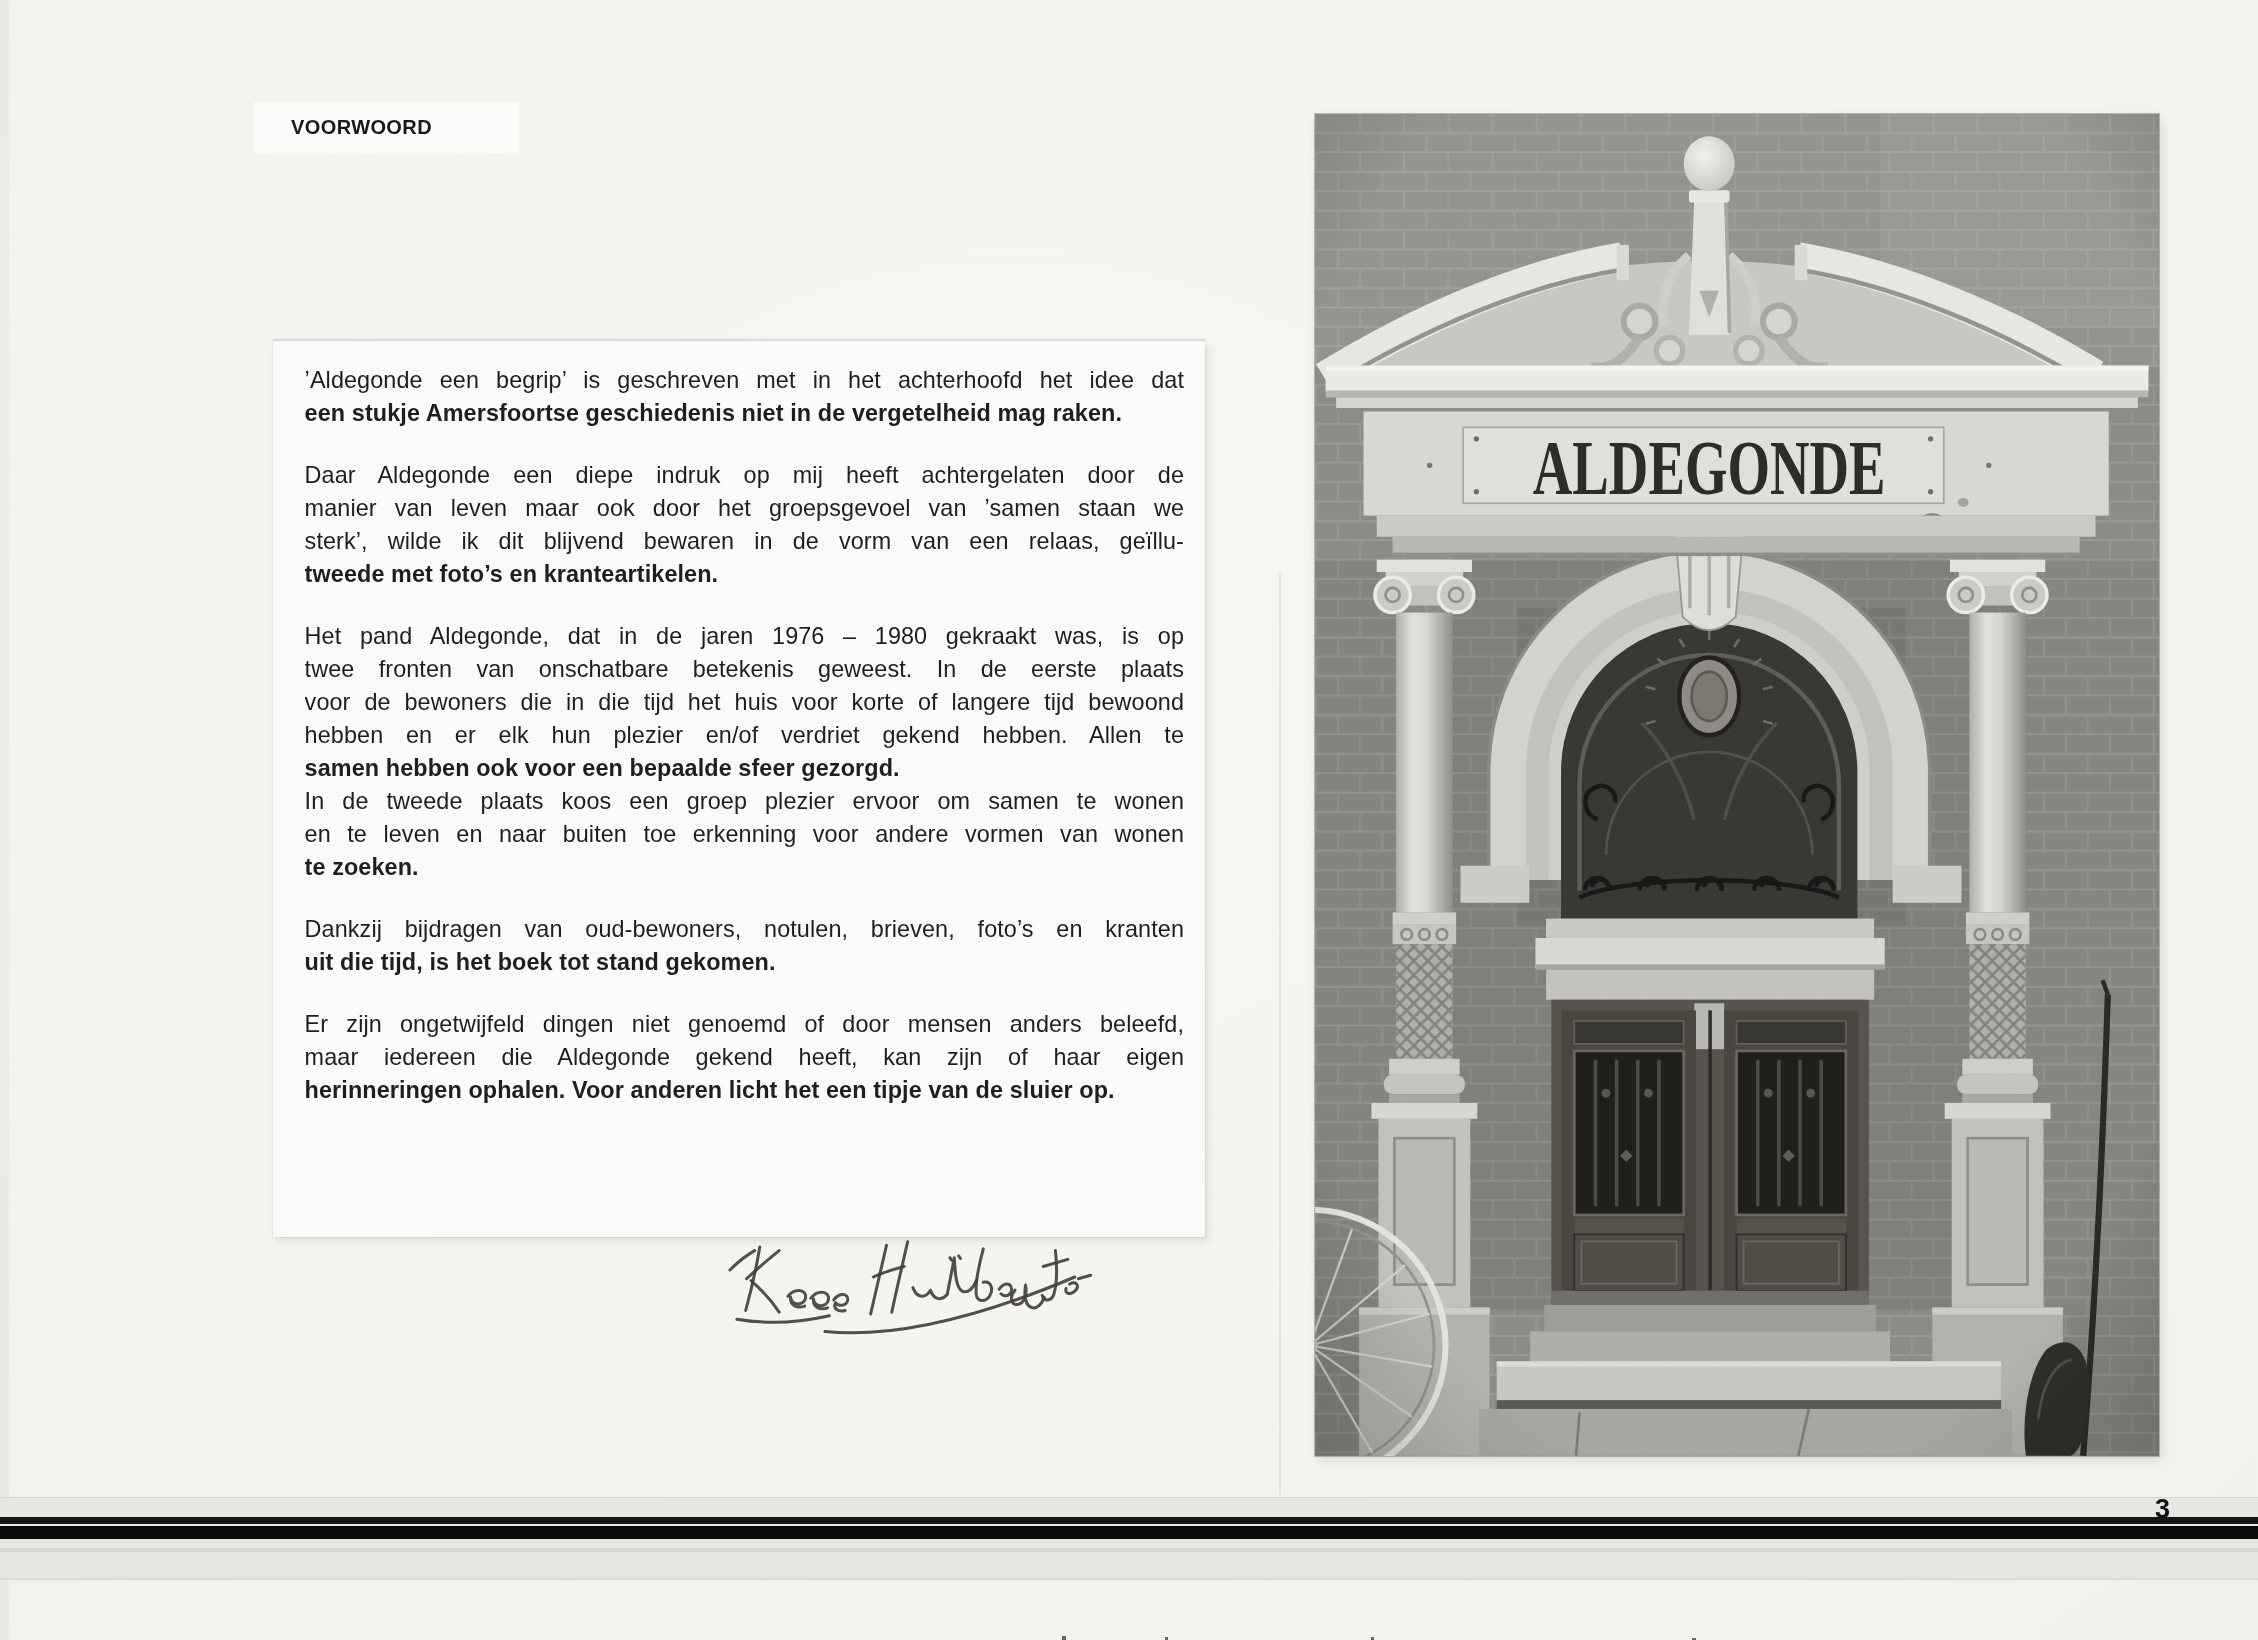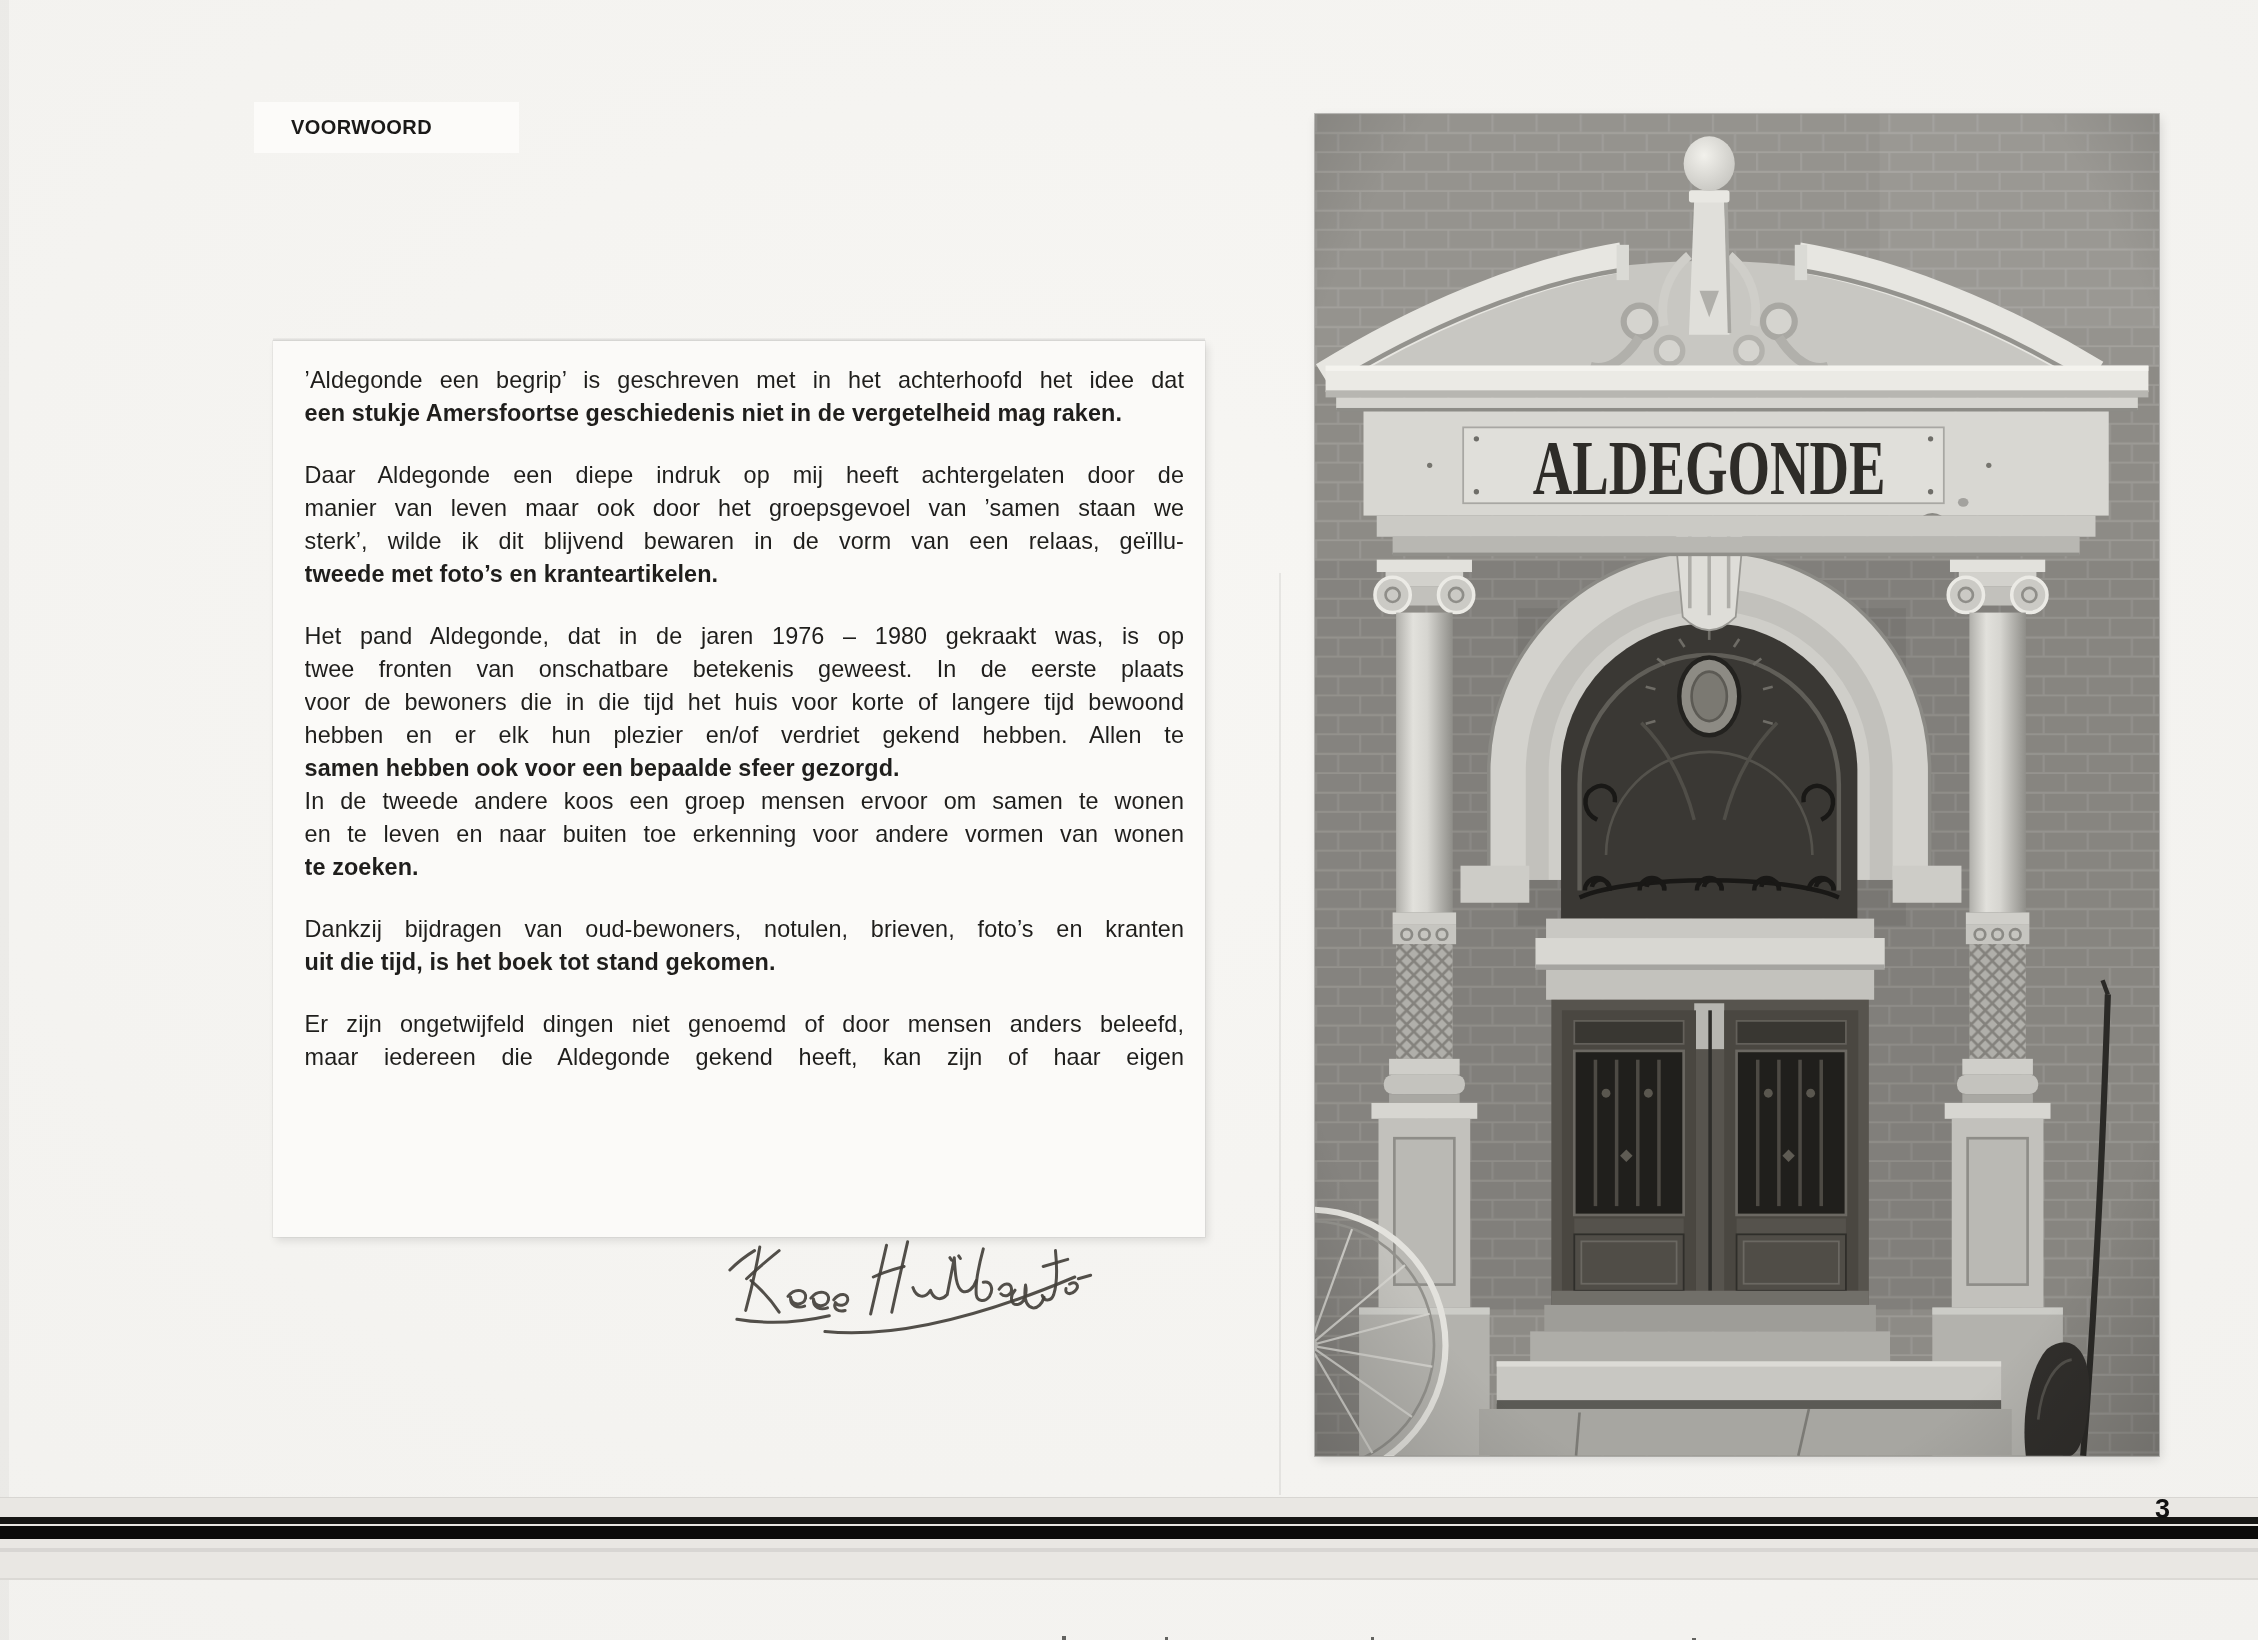--- a/index.html
+++ b/index.html
@@ -70,31 +70,32 @@
         <div class="line ragged">tweede met foto’s en kranteartikelen.</div>
       </div>
       <div class="block tight">
         <div class="line">Het pand Aldegonde, dat in de jaren 1976 – 1980 gekraakt was, is op</div>
         <div class="line">twee fronten van onschatbare betekenis geweest. In de eerste plaats</div>
         <div class="line">voor de bewoners die in die tijd het huis voor korte of langere tijd bewoond</div>
         <div class="line">hebben en er elk hun plezier en/of verdriet gekend hebben. Allen te</div>
         <div class="line ragged">samen hebben ook voor een bepaalde sfeer gezorgd.</div>
       </div>
       <div class="block">
-        <div class="line">In de tweede andere koos een groep mensen ervoor om samen te wonen</div>
+        <div class="line">In de tweede plaats koos een groep plezier ervoor om samen te wonen</div>
         <div class="line">en te leven en naar buiten toe erkenning voor andere vormen van wonen</div>
         <div class="line ragged">te zoeken.</div>
       </div>
       <div class="block">
         <div class="line">Dankzij bijdragen van oud-bewoners, notulen, brieven, foto’s en kranten</div>
         <div class="line ragged">uit die tijd, is het boek tot stand gekomen.</div>
       </div>
       <div class="block">
         <div class="line">Er zijn ongetwijfeld dingen niet genoemd of door mensen anders beleefd,</div>
         <div class="line">maar iedereen die Aldegonde gekend heeft, kan zijn of haar eigen</div>
+        <div class="line ragged">herinneringen ophalen. Voor anderen licht het een tipje van de sluier op.</div>
       </div>
     </div>
 </div>
 
 <svg class="signature" viewBox="0 0 430 125" role="img" aria-label="Kees Huijbregts.">
   <path d="M12,42 C20,34 30,26 40,20"></path>
   <path d="M46,16 C42,40 36,66 30,88"></path>
   <path d="M31,52 C46,38 58,28 68,20"></path>
   <path d="M36,54 C50,66 60,78 68,90"></path>
   <path d="M78,72 c9,-11 22,-7 20,2 c-2,9 -16,9 -17,-1 c-1,10 8,13 16,10"></path>

